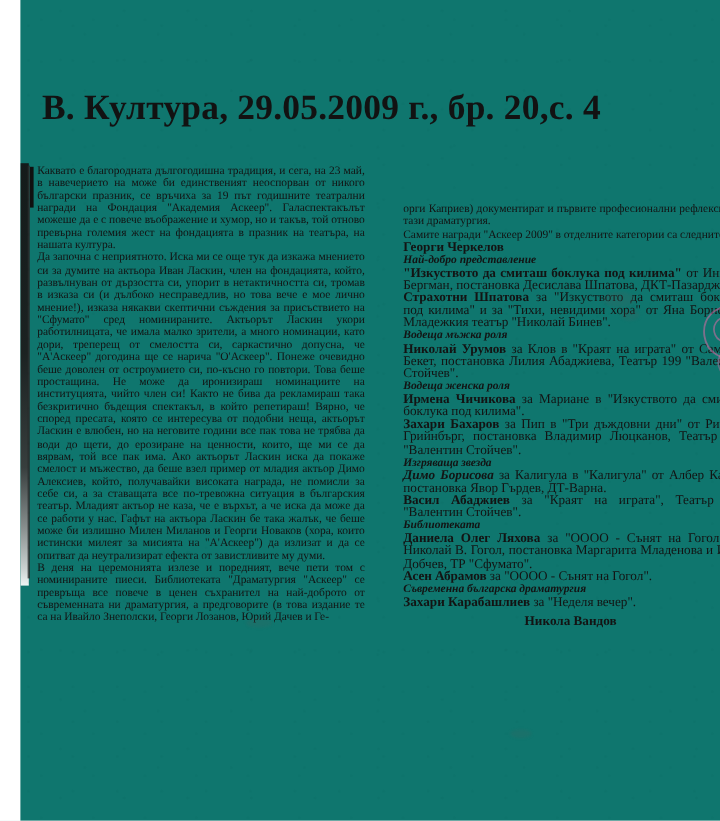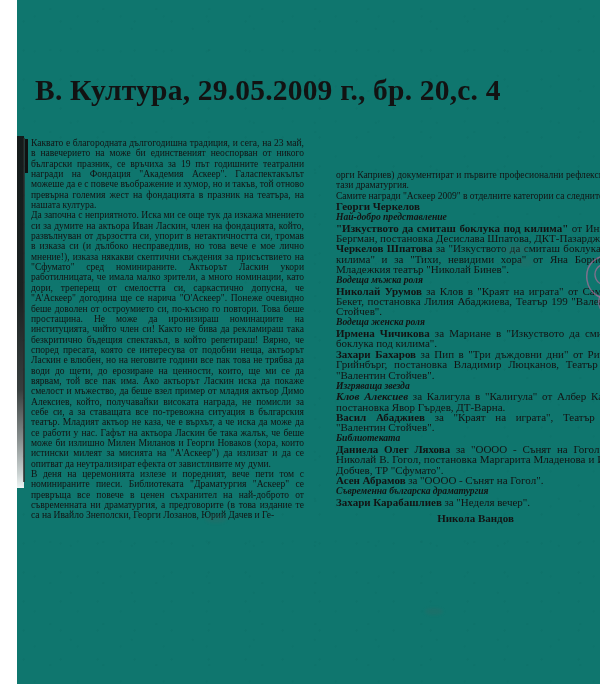--- a/index.html
+++ b/index.html
@@ -178,28 +178,28 @@
   </div>
 
   <div class="col col-right">
     <p>орги Каприев) документират и първите професионални рефлексии на тази драматургия.</p>
     <p>Самите награди "Аскеер 2009" в отделните категории са следните:</p>
 
     <div id="awards-list">
         <p class="entry"><b>Георги Черкелов</b></p>
         <div class="cat">Най-добро представление</div>
         <p class="entry"><b>"Изкуството да смиташ боклука под килима"</b><span> от Ингмар Бергман, постановка Десислава Шпатова, ДКТ-Пазарджик.</span></p>
-        <p class="entry"><b>Черкелов Шпатова</b><span> за "Изкуството да смиташ боклука под килима" и за "Тихи, невидими хора" от Яна Борисова, Младежкия театър "Николай Бинев".</span></p>
+        <p class="entry"><b>Страхотни Шпатова</b><span> за "Изкуството да смиташ боклука под килима" и за "Тихи, невидими хора" от Яна Борисова, Младежкия театър "Николай Бинев".</span></p>
         <div class="cat">Водеща мъжка роля</div>
         <p class="entry"><b>Николай Урумов</b><span> за Клов в "Краят на играта" от Самюъл Бекет, постановка Лилия Абаджиева, Театър 199 "Валентин Стойчев".</span></p>
         <div class="cat">Водеща женска роля</div>
         <p class="entry"><b>Ирмена Чичикова</b><span> за Мариане в "Изкуството да смиташ боклука под килима".</span></p>
         <p class="entry"><b>Захари Бахаров</b><span> за Пип в "Три дъждовни дни" от Ричард Грийнбърг, постановка Владимир Люцканов, Театър 199 "Валентин Стойчев".</span></p>
         <div class="cat">Изгряваща звезда</div>
-        <p class="entry"><span class="bi">Клов Алексиев</span><span> за Калигула в "Калигула" от Албер Камю, постановка Явор Гърдев, ДТ-Варна.</span></p>
+        <p class="entry"><span class="bi">Димо Борисова</span><span> за Калигула в "Калигула" от Албер Камю, постановка Явор Гърдев, ДТ-Варна.</span></p>
         <p class="entry"><b>Васил Абаджиев</b><span> за "Краят на играта", Театър 199 "Валентин Стойчев".</span></p>
         <div class="cat">Библиотеката</div>
         <p class="entry"><b>Даниела Олег Ляхова</b><span> за "ОООО - Сънят на Гогол" по Николай В. Гогол, постановка Маргарита Младенова и Иван Добчев, ТР "Сфумато".</span></p>
         <p class="entry"><b>Асен Абрамов</b><span> за "ОООО - Сънят на Гогол".</span></p>
         <div class="cat">Съвременна българска драматургия</div>
         <p class="entry"><b>Захари Карабашлиев</b><span> за "Неделя вечер".</span></p>
       </div>
 
     <div class="byline">Никола Вандов</div>
   </div>

